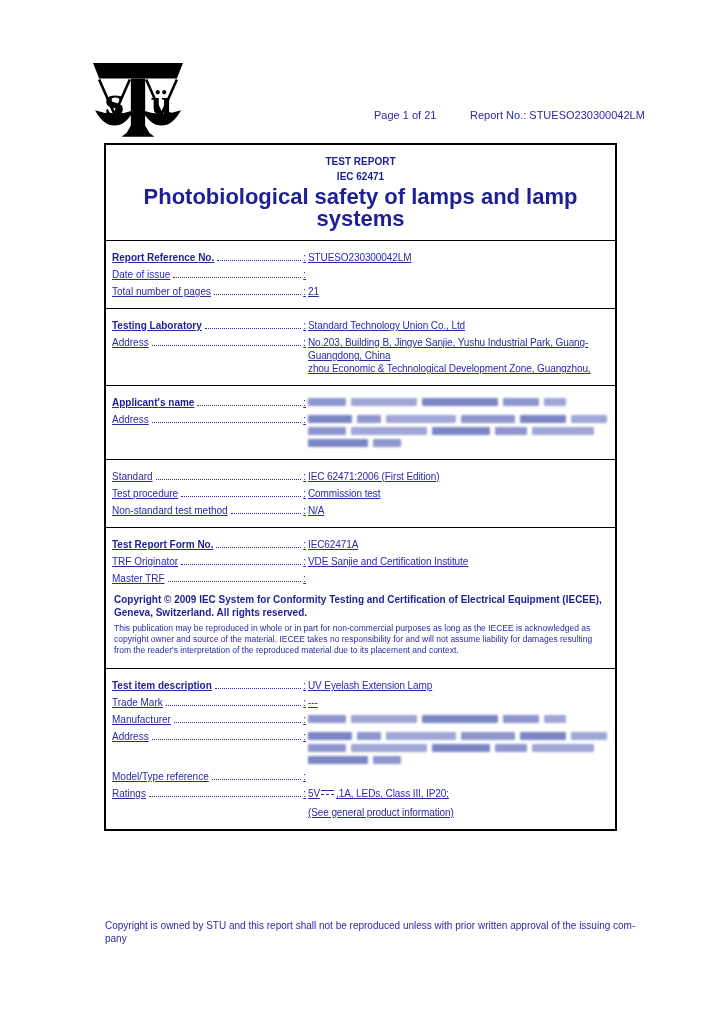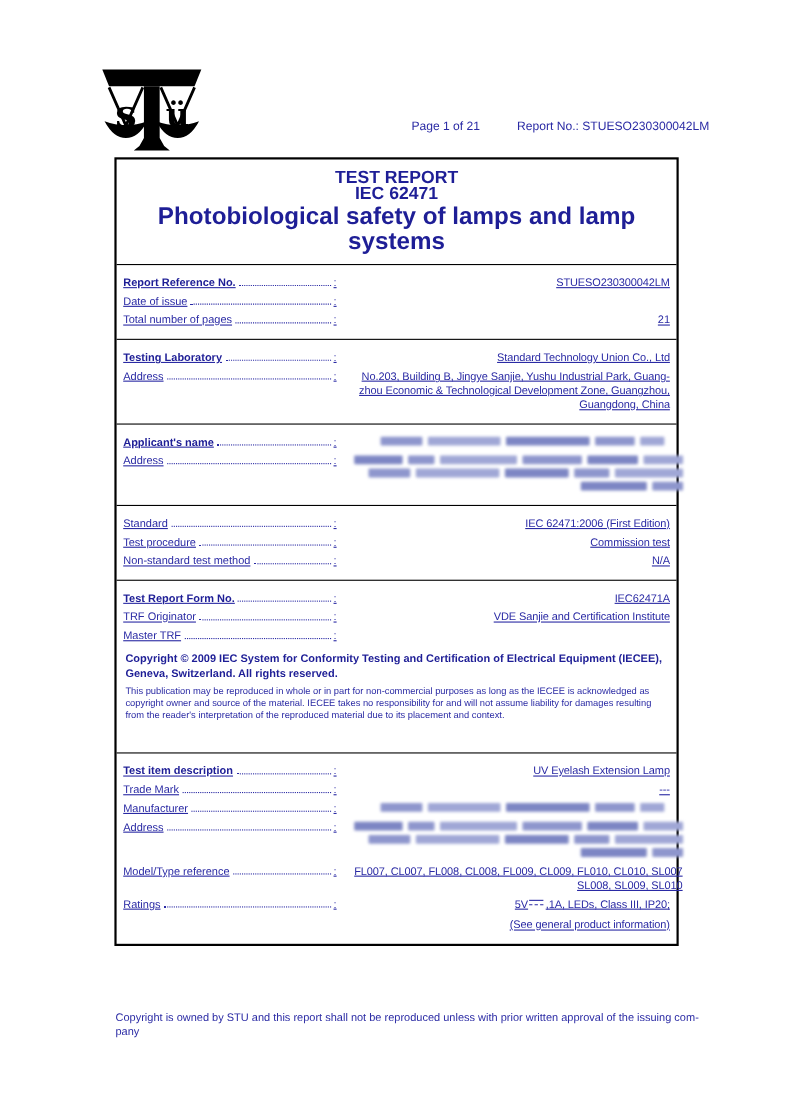--- a/index.html
+++ b/index.html
@@ -18,35 +18,35 @@
   .hdr-page{position:absolute;top:109px;left:374px;font-size:11px;}
   .hdr-report{position:absolute;top:109px;left:470px;font-size:11px;}
   
   .report-table{
     position:absolute;left:104px;top:143px;width:513px;
     border:2px solid var(--line);box-sizing:border-box;background:#fff;
   }
   .section{border-top:1px solid var(--line);padding:6px 6px;}
   .section.first{border-top:none;}
   .title-block{text-align:center;padding:9px 6px 10px 6px;}
-  .title-sm{font-size:16px;font-weight:bold;color:var(--ink-bold);line-height:15px;}
+  .title-sm{font-size:10px;font-weight:bold;color:var(--ink-bold);line-height:15px;}
   .title-lg{font-size:22px;font-weight:bold;color:var(--ink-bold);line-height:22px;margin-top:2px;}
   
   .row{display:flex;align-items:flex-start;margin:4px 0;font-size:10px;line-height:13px;text-decoration:underline;}
   .lbl{width:194px;flex:none;display:flex;align-items:baseline;}
   .lbl-text{white-space:nowrap;}
   .bold .lbl-text{font-weight:bold;color:var(--ink-bold);}
   .leader{flex:1;border-bottom:1.5px dotted var(--ink);margin:0 2px 2px 3px;min-width:6px;}
   .colon{flex:none;}
-  .val{margin-left:16px;flex:1;letter-spacing:-0.1px;text-align:right;}
+  .val{margin-left:2px;flex:1;letter-spacing:-0.1px;}
   .val .vline{white-space:nowrap;}
   .heading{font-size:10px;font-weight:bold;color:var(--ink-bold);margin:3px 0 6px 0;}
   
   .c-bold{font-size:10px;font-weight:bold;color:var(--ink-bold);line-height:13px;margin:8px 2px 4px 2px;}
-  .c-fine{font-size:8.5px;line-height:11px;margin:4px 2px 22px 2px;}
+  .c-fine{font-size:8.5px;line-height:11px;margin:4px 2px 6px 2px;}
   
   .redact-line{height:12px;line-height:12px;filter:blur(1.3px);white-space:nowrap;}
   .blob{display:inline-block;height:8px;border-radius:1px;background:#8e96cd;margin-right:5px;vertical-align:middle;}
   .blob.b2{background:#a0a7d6;}
   .blob.b3{background:#7d86c4;}
   
   .dc-symbol{display:inline-block;width:13px;height:8px;position:relative;margin:0 2px 0 1px;vertical-align:baseline;}
   .dc-symbol::before{content:"";position:absolute;top:1px;left:0;right:0;border-top:1.7px solid var(--ink);}
   .dc-symbol::after{content:"";position:absolute;top:5px;left:0;right:0;border-top:1.7px dashed var(--ink);}
   .sub-note{margin-top:6px;}
@@ -127,22 +127,22 @@
         <div class="val">Standard Technology Union Co., Ltd</div>
       </div>
       <div class="row">
         <div class="lbl">
             <span class="lbl-text">Address</span>
             <span class="leader"></span>
             <span class="colon">:</span>
           </div>
         <div class="val">
           <div class="vline">No.203, Building B, Jingye Sanjie, Yushu Industrial Park, Guang-</div>
+          <div class="vline">Guangdong, China</div>
           <div class="vline">zhou Economic &amp; Technological Development Zone, Guangzhou,</div>
-          <div class="vline">Guangdong, China</div>
         </div>
       </div>
     </div>
 
     <div class="section">
       <div class="row bold">
         <div class="lbl">
             <span class="lbl-text">Applicant's name</span>
             <span class="leader"></span>
             <span class="colon">:</span>
@@ -258,24 +258,20 @@
           <div class="redact-line"><span class="blob" style="width:38px"></span><span class="blob b2" style="width:76px"></span><span class="blob b3" style="width:58px"></span><span class="blob" style="width:32px"></span><span class="blob b2" style="width:62px"></span></div>
           <div class="redact-line"><span class="blob b3" style="width:60px"></span><span class="blob" style="width:28px"></span></div>
         </div>
       </div>
       <div class="row">
         <div class="lbl">
             <span class="lbl-text">Model/Type reference</span>
             <span class="leader"></span>
             <span class="colon">:</span>
           </div>
-        <div class="val">
-          <div class="vline">FL007, CL007, FL008, CL008, FL009, CL009, FL010, CL010, SL007</div>
-          <div class="vline">SL008, SL009, SL010</div>
-        </div>
       </div>
       <div class="row">
         <div class="lbl">
             <span class="lbl-text">Ratings</span>
             <span class="leader"></span>
             <span class="colon">:</span>
           </div>
         <div class="val">
           <div><span>5V</span><span class="dc-symbol"></span><span>,1A, LEDs, Class III, IP20;</span></div>
           <div class="sub-note">(See general product information)</div>

